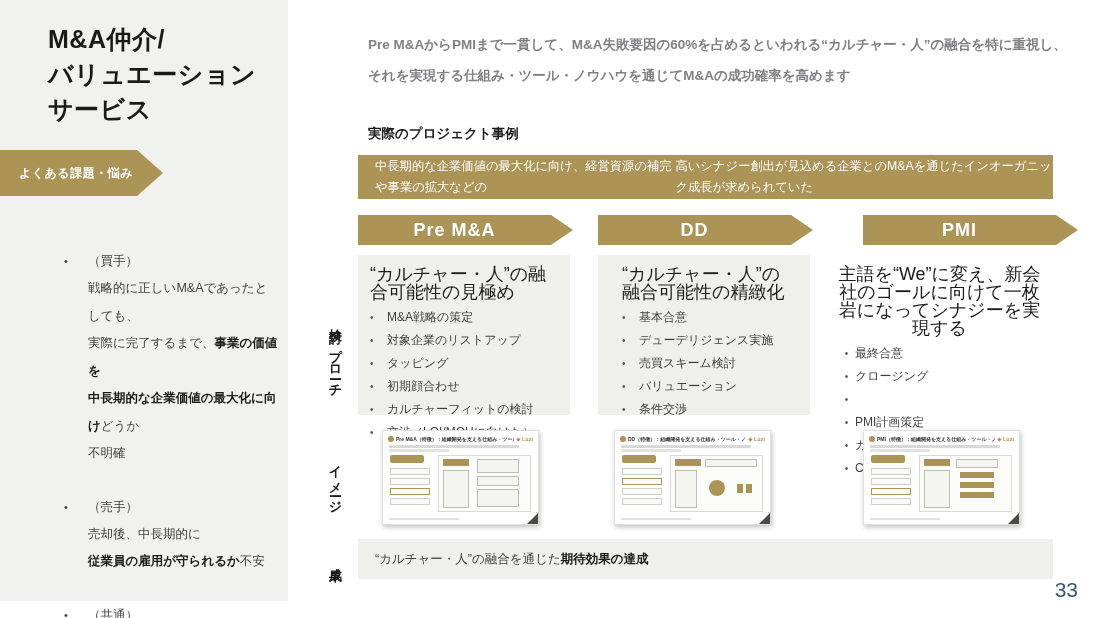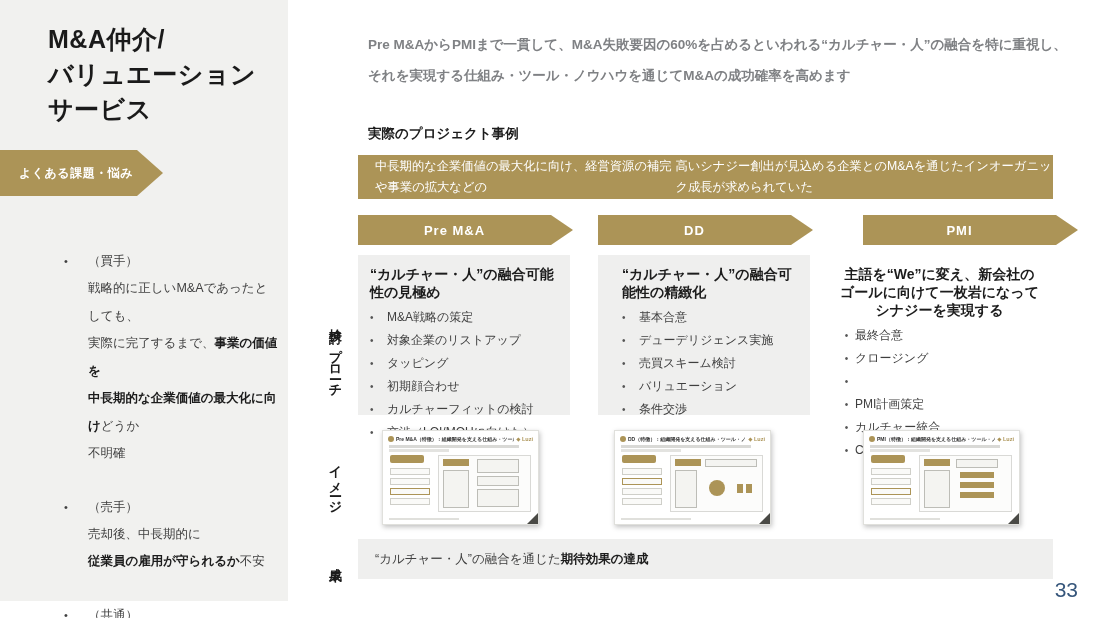--- a/index.html
+++ b/index.html
@@ -43,34 +43,34 @@
     position:absolute; left:368px; top:125px;
     font-size:13.5px; font-weight:bold; color:#1c1c1c;
   }
   #context-banner {
     position:absolute; left:358px; top:155px; width:695px; height:44px;
     background:#ac9457; color:#ffffff; font-size:12.3px; line-height:21px;
     padding:1px 0 0 17px; display:flex; flex-direction:row; justify-content:center;
   }
   .phase-arrow {
     position:absolute; top:215px; width:215px; height:30px;
-    background:#ac9457; color:#ffffff; font-size:13px; font-weight:bold;
+    background:#ac9457; color:#ffffff; font-size:18px; font-weight:bold;
     clip-path:polygon(0 0, calc(100% - 22px) 0, 100% 50%, calc(100% - 22px) 100%, 0 100%);
     display:flex; align-items:center; justify-content:center;
     padding-right:22px; letter-spacing:1px;
   }
   #arrow-pre { left:358px; } #arrow-dd { left:598px; } #arrow-pmi { left:863px; }
 
   .phase-col {
     position:absolute; top:255px; width:212px; height:160px;
     padding:10px 12px 0 12px;
   }
   .phase-col.boxed { background:#efefee; }
   #col-pre { left:358px; } #col-dd { left:598px;padding-left:24px; } #col-pmi { left:838px; width:215px; padding-left:0;text-align:center; }
-  .phase-title { font-size:14px; font-weight:bold; color:#1c1c1c; line-height:18px; margin-bottom:5px; }
+  .phase-title { font-size:18px; font-weight:normal; color:#1c1c1c; line-height:18px; margin-bottom:5px; }
   .phase-items { list-style:none; }
   .phase-items li { display:flex; font-size:12px; line-height:23px; color:#3f3f3f; }
   .phase-items .mk { width:17px; font-size:10px; color:#555; }
 
   
   .vlabel {
     position:absolute; left:314px; width:30px; text-align:center;
     writing-mode:vertical-rl; font-size:13px; font-weight:bold; color:#1c1c1c;
     letter-spacing:2px;
   }

